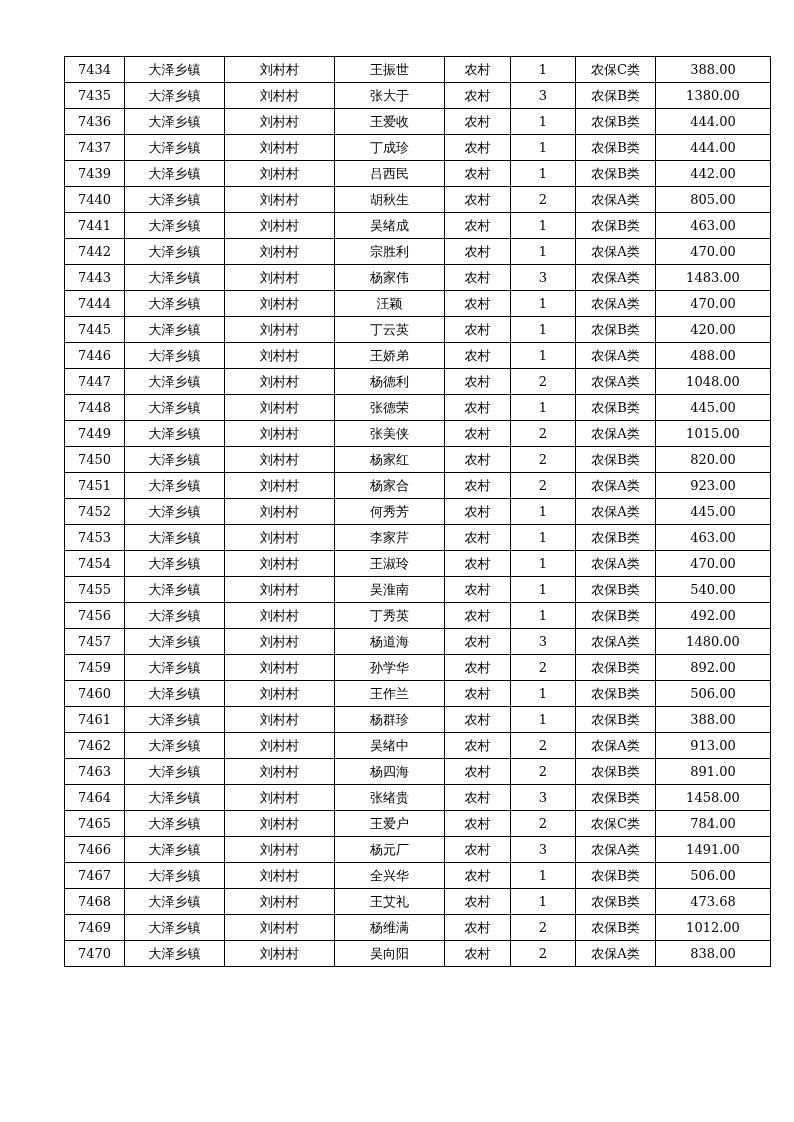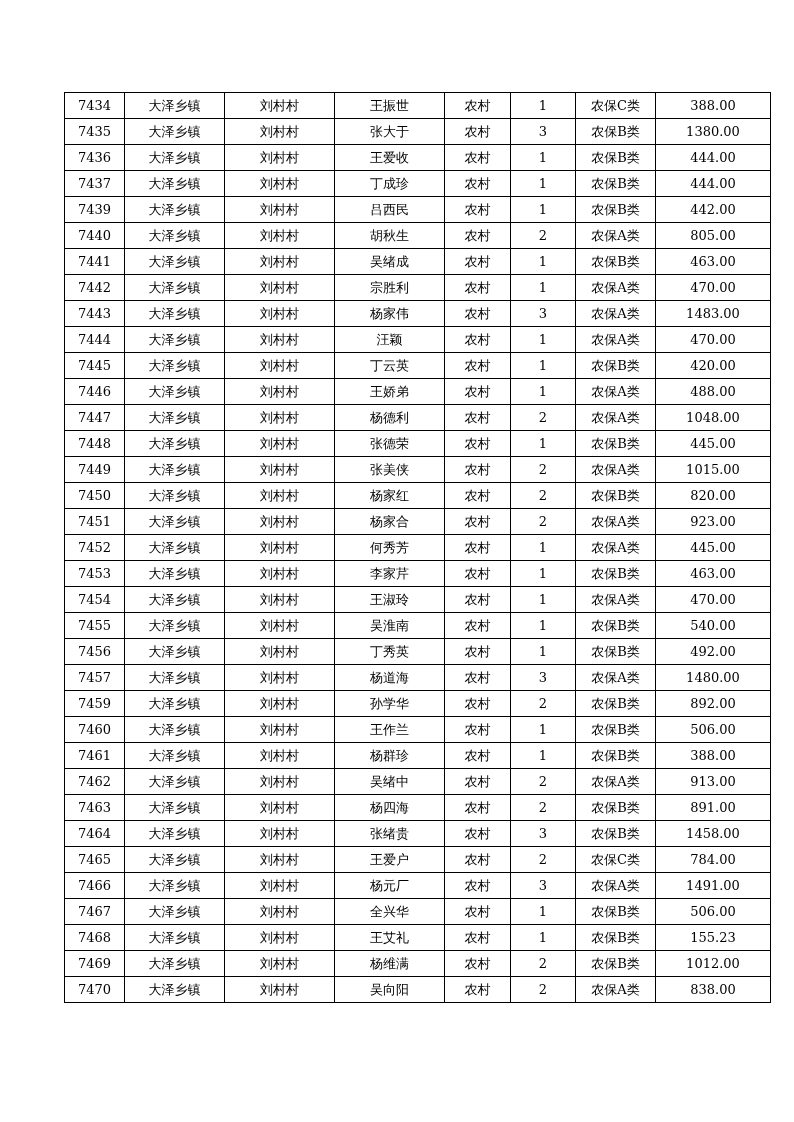--- a/index.html
+++ b/index.html
@@ -11,21 +11,21 @@
     .page {
       position: relative;
       width: 794px;
       height: 1122px;
       background: #ffffff;
       overflow: hidden;
     }
     table.data-table {
       position: absolute;
       left: 64px;
-      top: 92px;
+      top: 56px;
       border-collapse: collapse;
       table-layout: fixed;
     }
     table.data-table td {
       border: 1px solid #000000;
       height: 25px;
       padding: 0 2px;
       text-align: center;
       vertical-align: middle;
       font-size: 13px;
@@ -379,21 +379,21 @@
           <td class="col-amount">506.00</td>
         </tr>
         <tr>
           <td class="col-id">7468</td>
           <td class="col-town">大泽乡镇</td>
           <td class="col-village">刘村村</td>
           <td class="col-name">王艾礼</td>
           <td class="col-residence">农村</td>
           <td class="col-count">1</td>
           <td class="col-category">农保B类</td>
-          <td class="col-amount">155.23</td>
+          <td class="col-amount">473.68</td>
         </tr>
         <tr>
           <td class="col-id">7469</td>
           <td class="col-town">大泽乡镇</td>
           <td class="col-village">刘村村</td>
           <td class="col-name">杨维满</td>
           <td class="col-residence">农村</td>
           <td class="col-count">2</td>
           <td class="col-category">农保B类</td>
           <td class="col-amount">1012.00</td>

